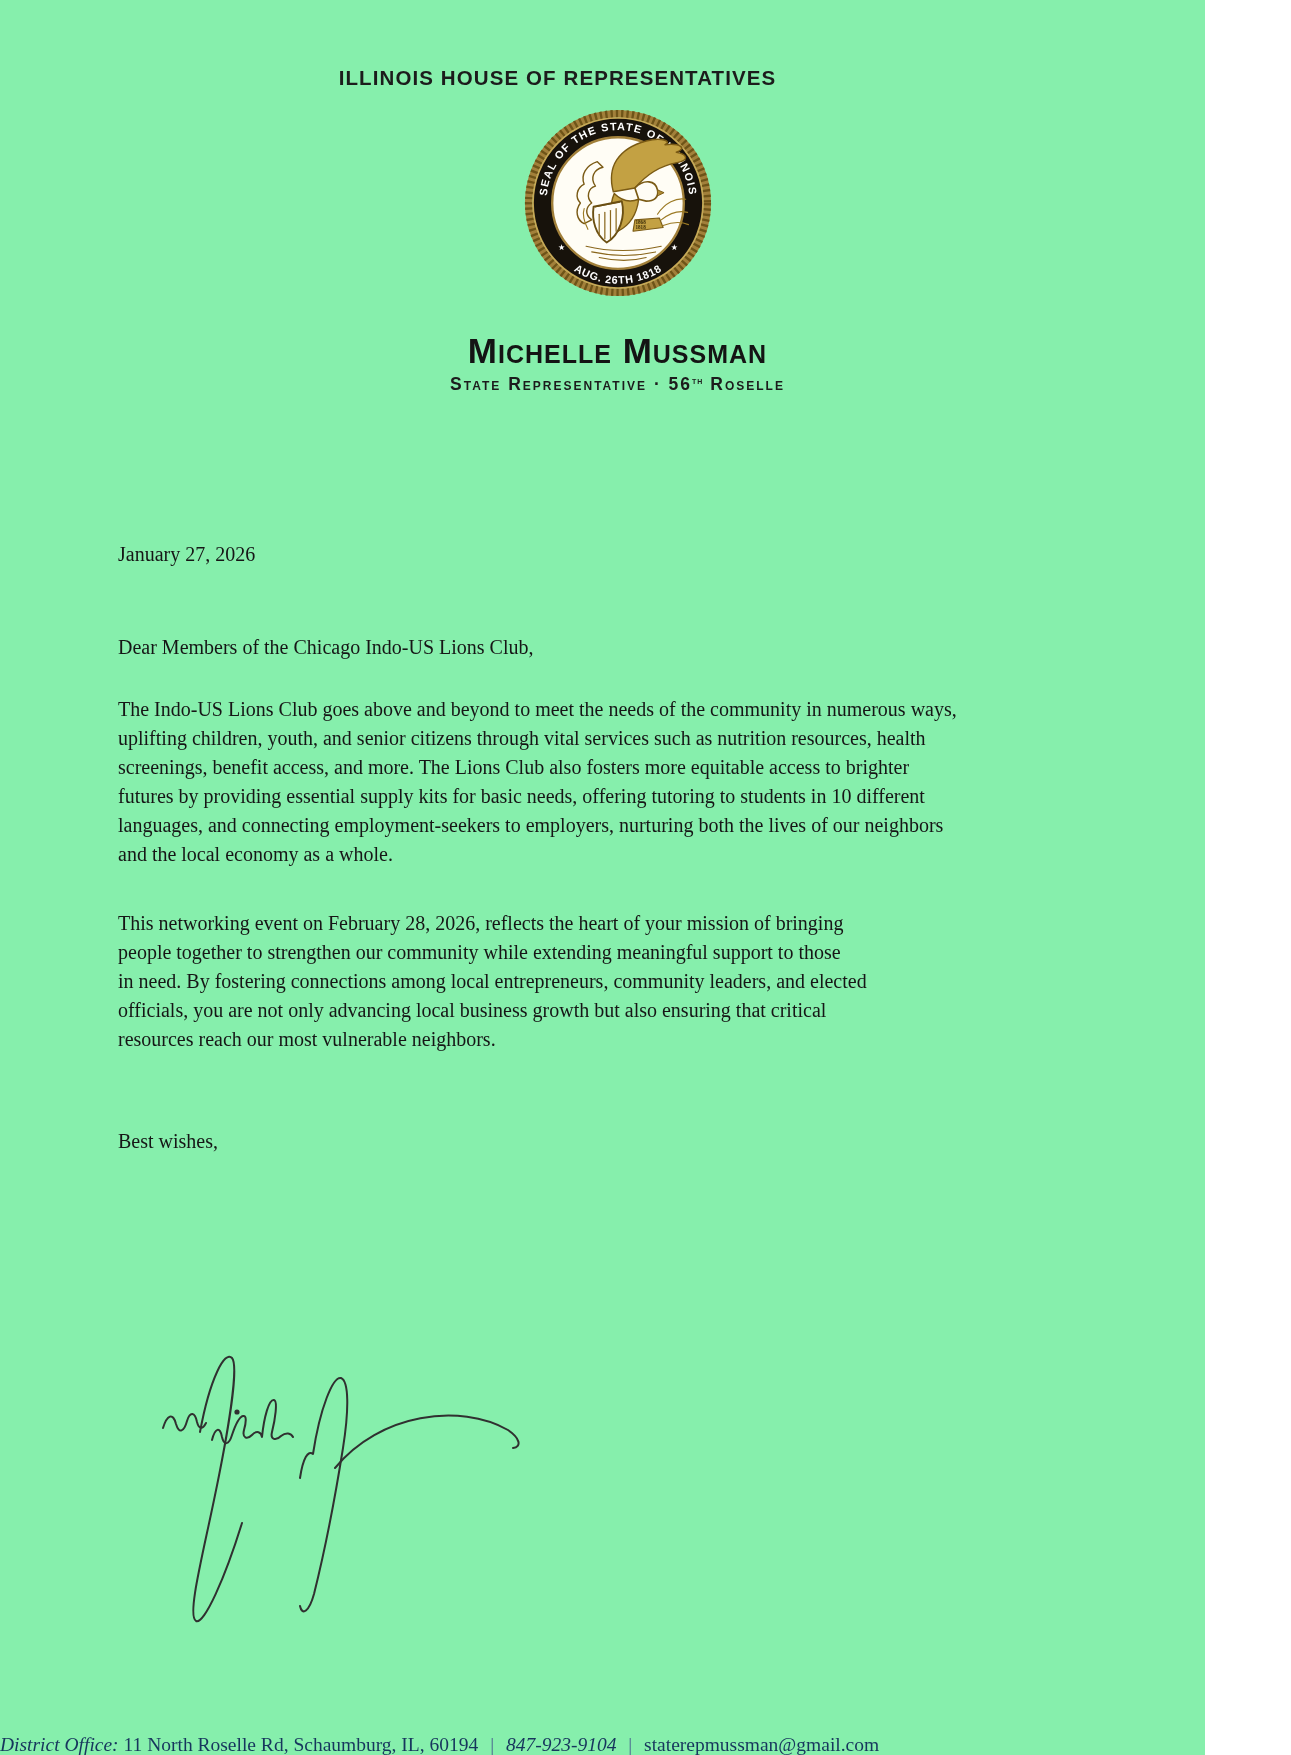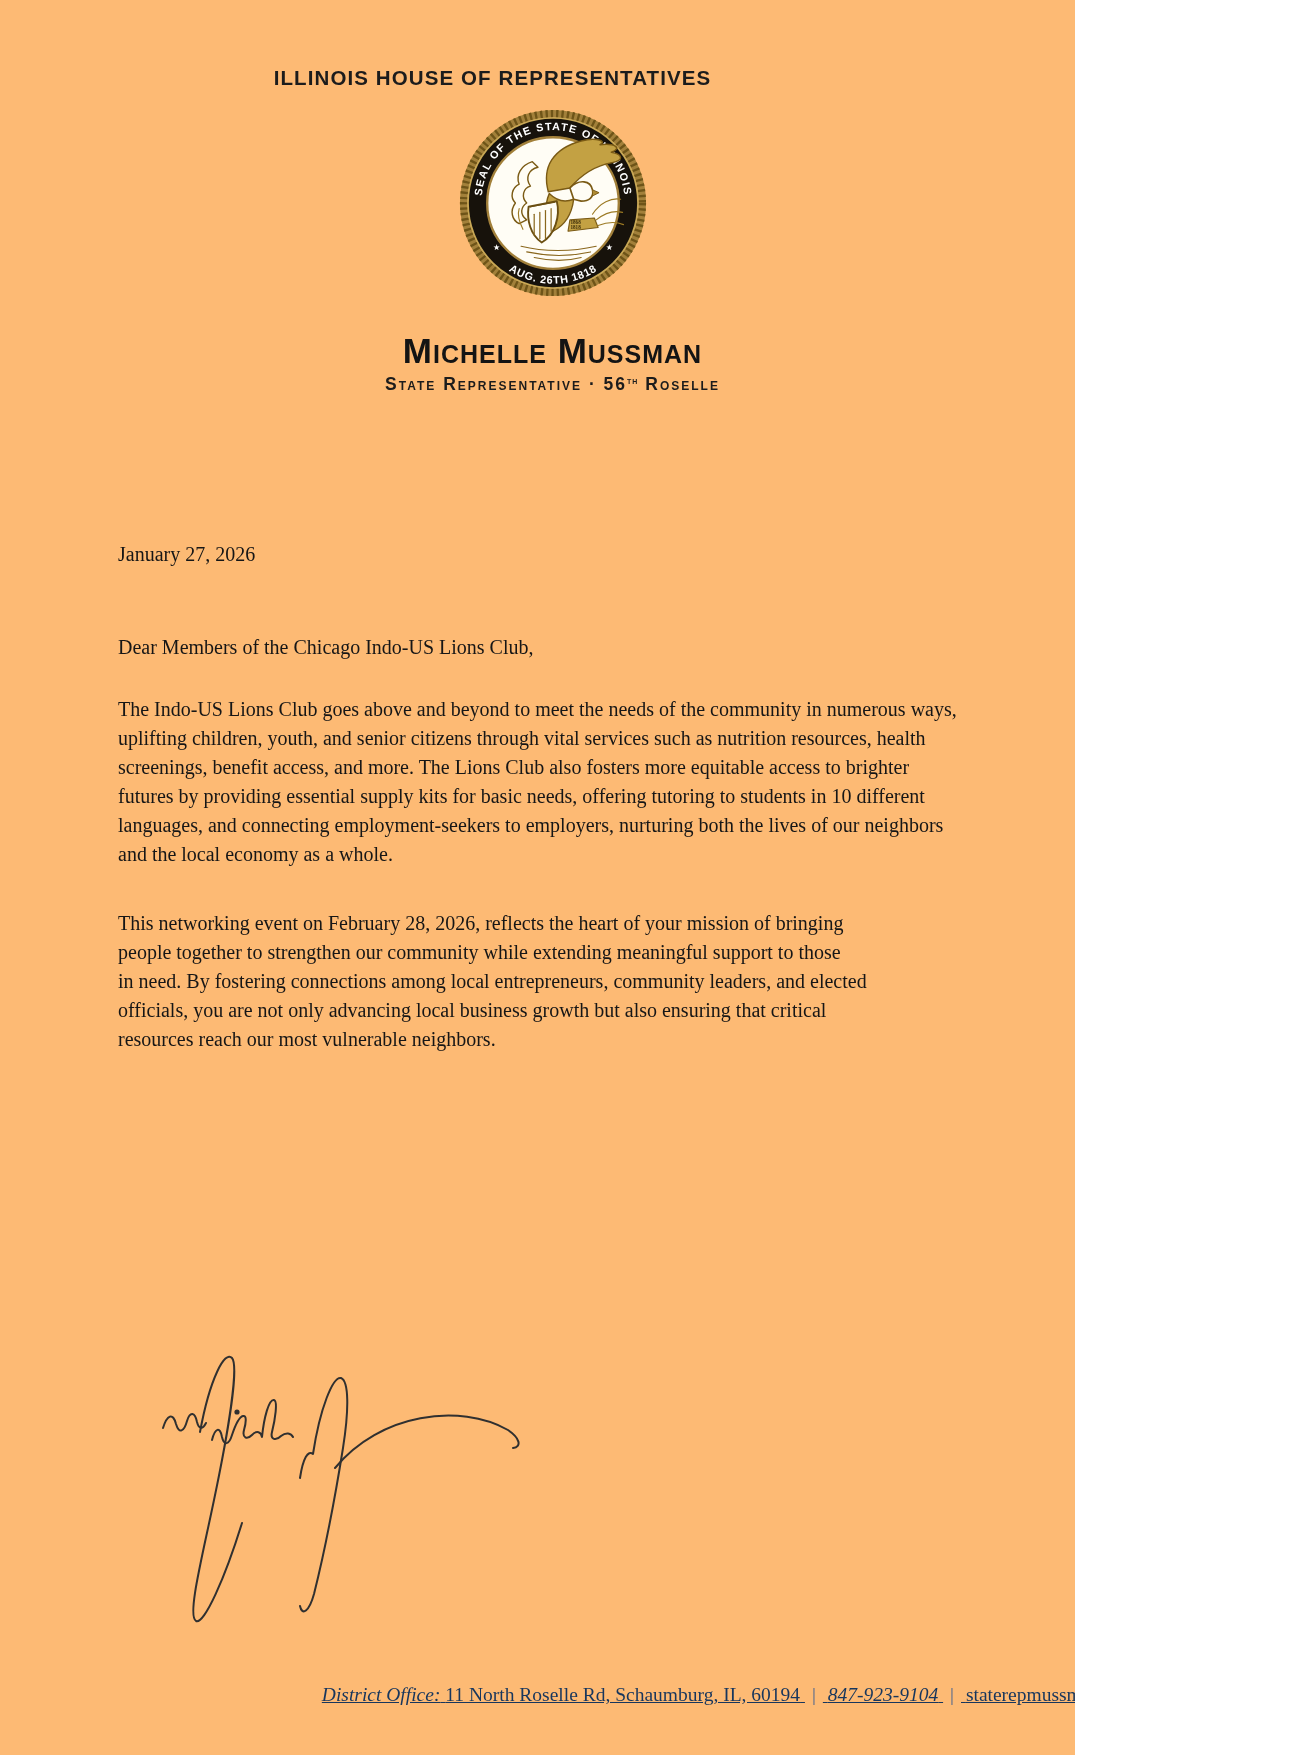--- a/index.html
+++ b/index.html
@@ -1,17 +1,17 @@
 <!DOCTYPE html>
 <html><head>
 <meta charset="utf-8">
 <style>
   html,body { margin:0; padding:0; background:#ffffff; }
   .page {
-    position:relative; width:1075px; height:1755px; background:#fdba74;
+    position:relative; width:1205px; height:1755px; background:#86efac;
     font-family:"Liberation Serif", serif; color:#161616; overflow:hidden;
   }
 
   
   .letterhead { position:absolute; top:0; left:0; width:100%; text-align:center; }
   .org-title {
     margin-top:66px; transform:translateX(-45px);
     font-family:"Liberation Sans", sans-serif; font-weight:bold;
     font-size:20.5px; letter-spacing:1.1px; color:#1c1c1c;
   }
@@ -38,22 +38,22 @@
   .p1 { margin-top:45px !important; }
   .p2 { margin-top:33px !important; }
   .p3 { margin-top:40px !important; }
   .p4 { margin-top:39px !important; }
   .closing { margin-top:73px !important; }
 
   .signature-wrap { position:absolute; left:130px; top:1348px; line-height:0; }
 
   
   .page-footer {
-    position:absolute; top:1684px; left:0; width:1201px; text-align:right;
-    font-size:19.5px; color:#17365d;text-decoration:underline;
+    position:absolute; top:1734px; left:0; width:1201px; text-align:left;
+    font-size:19.5px; color:#17365d;
   }
   .page-footer .italic { font-style:italic; }
   .page-footer .sep { margin:0 7px; color:#4a6591; }
 </style>
 </head>
 <body>
 
 <div class="page">
 
   <header class="letterhead">
@@ -137,20 +137,21 @@
 uplifting children, youth, and senior citizens through vital services such as nutrition resources, health
 screenings, benefit access, and more. The Lions Club also fosters more equitable access to brighter
 futures by providing essential supply kits for basic needs, offering tutoring to students in 10 different
 languages, and connecting employment-seekers to employers, nurturing both the lives of our neighbors
 and the local economy as a whole.</p>
     <p class="p3">This networking event on February 28, 2026, reflects the heart of your mission of bringing
 people together to strengthen our community while extending meaningful support to those
 in need. By fostering connections among local entrepreneurs, community leaders, and elected
 officials, you are not only advancing local business growth but also ensuring that critical
 resources reach our most vulnerable neighbors.</p>
+    <p class="closing">Best wishes,</p>
   </main>
 
   <div class="signature-wrap">
     <svg width="420" height="285" viewBox="0 0 420 285">
       <g fill="none" stroke="#303030" stroke-width="2" stroke-linecap="round" stroke-linejoin="round">
 
         <path d="M33,80 c4,-13 10,-16 13,-4 c3,10 8,8 11,-3 c3,-10 8,-9 10,1 c2,8 6,7 9,1"></path>
 
         <path d="M70,84 C80,30 95,2 102,10 C109,18 98,85 84,152 C72,210 57,268 66,273 C74,277 95,230 112,175"></path>
 

